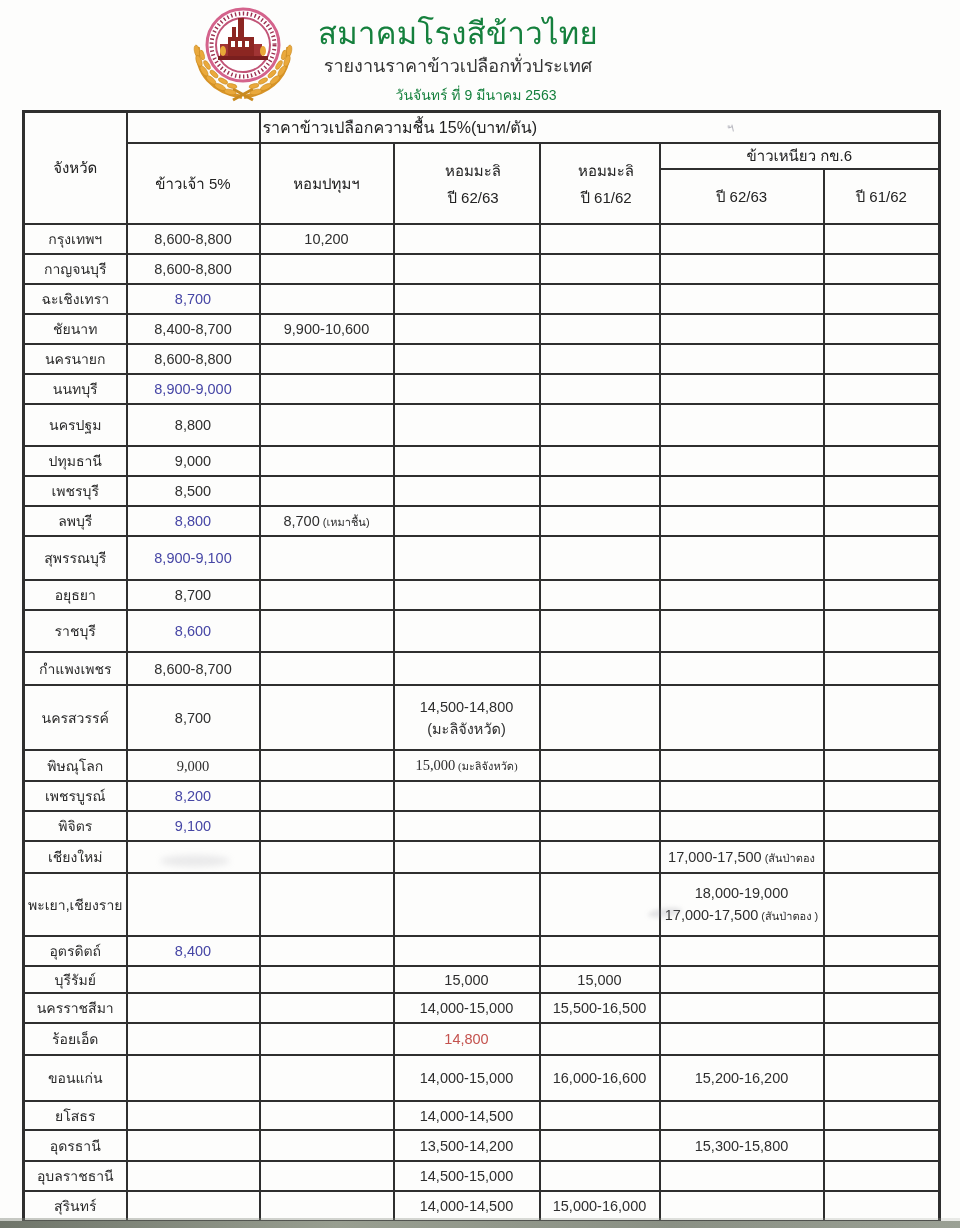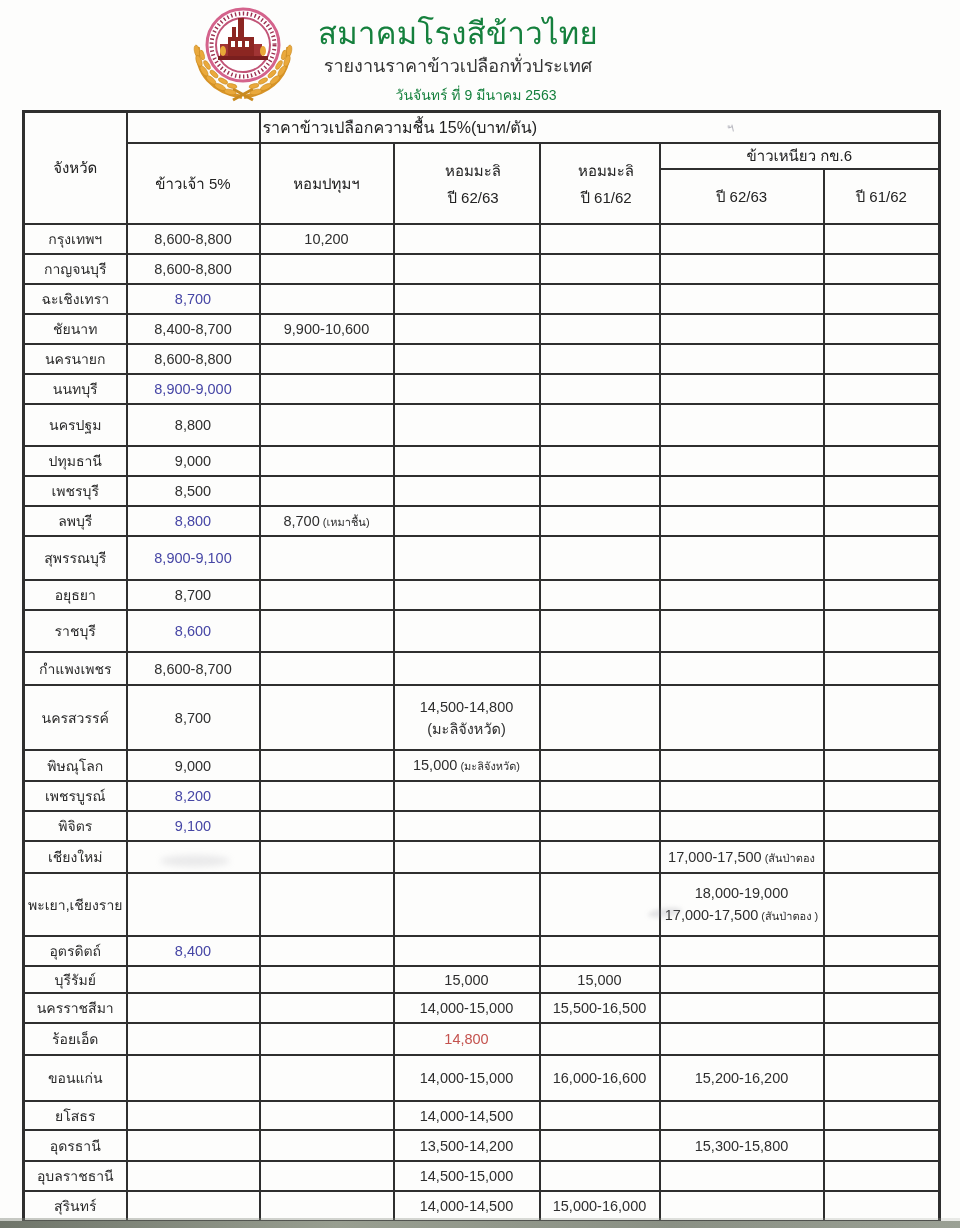--- a/index.html
+++ b/index.html
@@ -327,21 +327,21 @@
           </td>
           <td></td>
           <td>
             <div class="cl">14,500-14,800</div>
             <div class="cl">(มะลิจังหวัด)</div>
           </td>
           <td></td>
           <td></td>
           <td></td>
         </tr>
-        <tr style="height: 31px;">
+        <tr style="height: 31px; font-family: Liberation Serif, serif;">
           <td class="prov">พิษณุโลก</td>
           <td>
             <div class="cl">9,000</div>
           </td>
           <td></td>
           <td>
             <div class="cl">15,000<span class="sm"> (มะลิจังหวัด)</span></div>
           </td>
           <td></td>
           <td></td>

